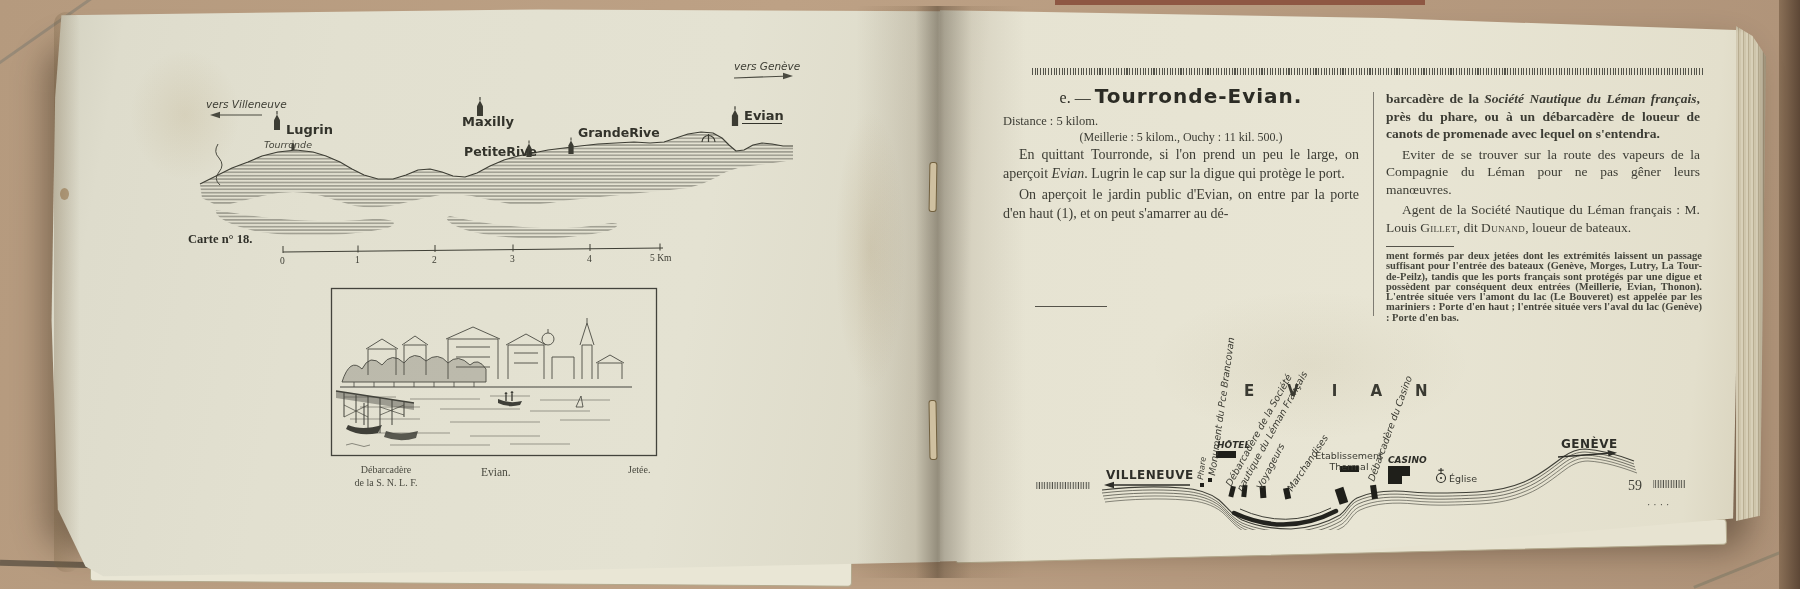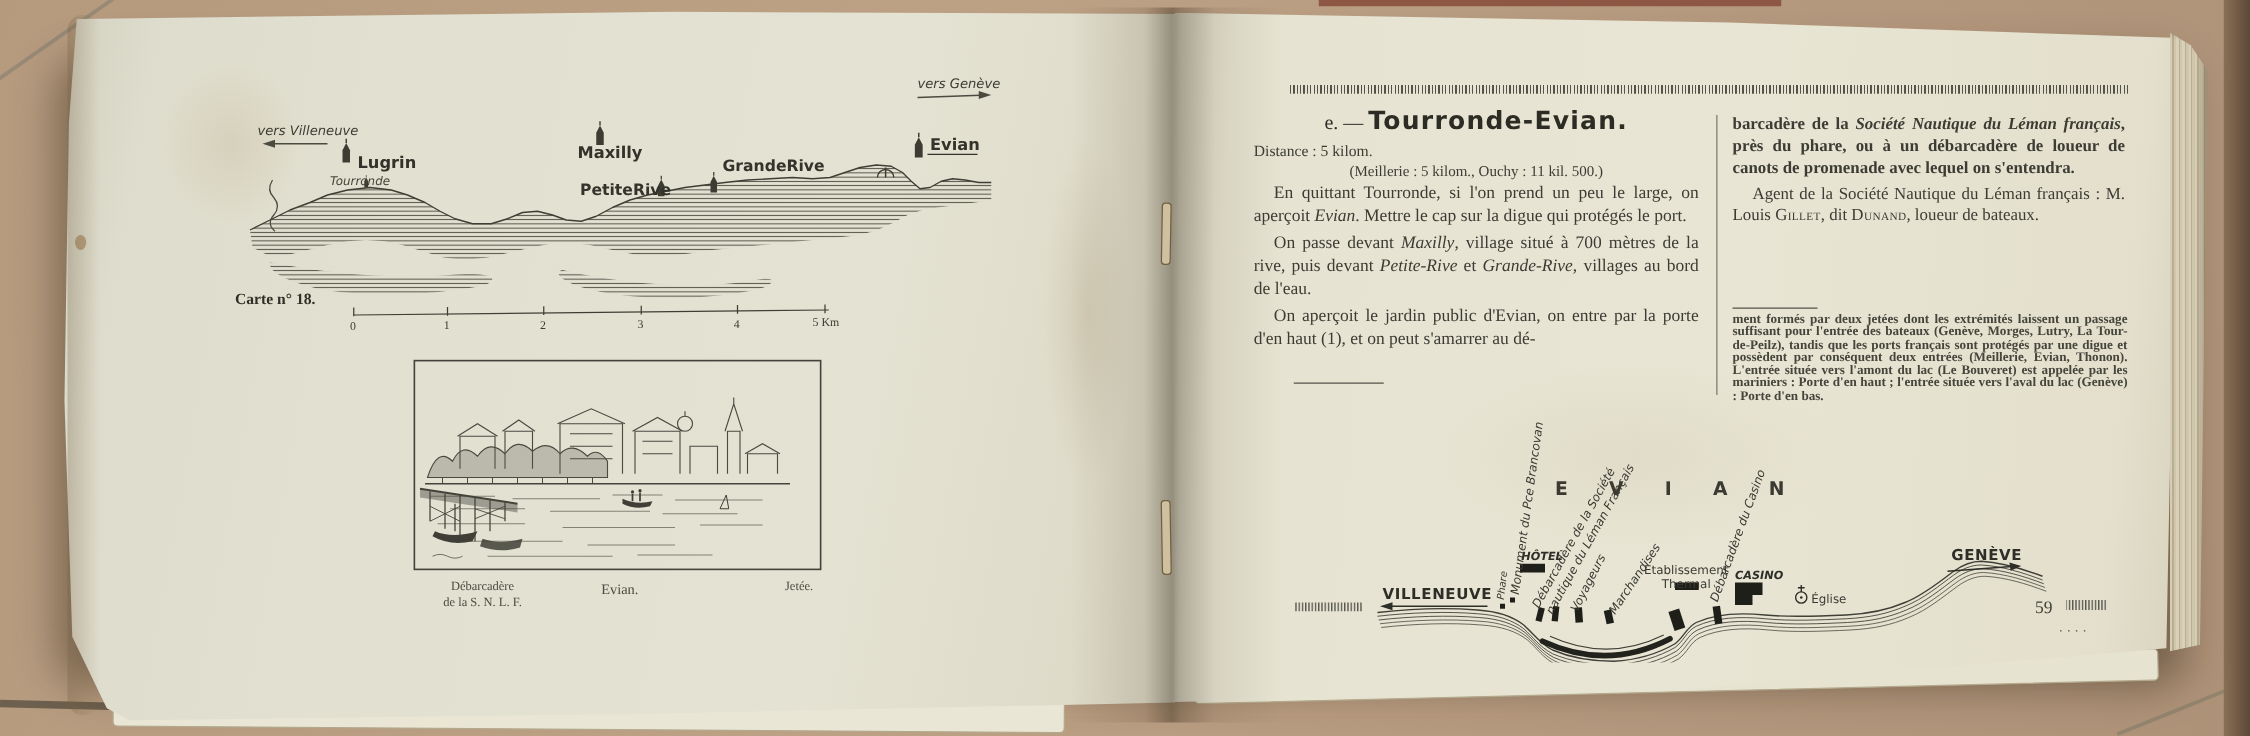--- a/index.html
+++ b/index.html
@@ -223,31 +223,31 @@
 
   <div class="abs rule-band"></div>
 
   <div class="abs heading-wrap">
     <span class="h-prefix">e.</span><span class="h-dash">—</span><span class="h-title">Tourronde-Evian.</span>
   </div>
   <div class="abs subt1">Distance : 5 kilom.</div>
   <div class="abs subt2">(Meillerie : 5 kilom., Ouchy : 11 kil. 500.)</div>
 
   <div class="abs col col1">
-    <p><span>En quittant Tourronde, si l'on prend un peu le large, on aperçoit </span><i>Evian</i><span>. Mettre le cap sur la digue qui protégés le port.</span></p>
-    <p><span>On passe devant </span><i>Maxilly</i><span>, village situé à 700 mètres de la rive, puis devant </span><i>Petite-Rive</i><span> et </span><i>Grande-Rive</i><span>, villages au bord de l'eau.</span></p>
+    <p><span>En quittant Tourronde, si l'on prend un peu le large, on aperçoit </span><i>Evian</i><span>. Lugrin le cap sur la digue qui protège le port.</span></p>
     <p>On aperçoit le jardin public d'Evian, on entre par la porte d'en haut (1), et on peut s'amarrer au dé-</p>
   </div>
 
   <div class="abs fn-rule fr1"></div>
 
   <div class="abs divider"></div>
 
   <div class="abs col col2">
     <p style="text-indent:0;font-weight:bold;"><span>barcadère de la </span><i>Société Nautique du Léman français</i><span>, près du phare, ou à un débarcadère de loueur de canots de promenade avec lequel on s'entendra.</span></p>
+    <p>Eviter de se trouver sur la route des vapeurs de la Compagnie du Léman pour ne pas gêner leurs manœuvres.</p>
     <p><span>Agent de la Société Nautique du Léman français : M. Louis </span><span class="sc">Gillet</span><span>, dit </span><span class="sc">Dunand</span><span>, loueur de bateaux.</span></p>
   </div>
 
   <div class="abs fn-rule fr2"></div>
   <div class="abs fnote fn2">ment formés par deux jetées dont les extrémités laissent un passage suffisant pour l'entrée des bateaux (Genève, Morges, Lutry, La Tour-de-Peilz), tandis que les ports français sont protégés par une digue et possèdent par conséquent deux entrées (Meillerie, Evian, Thonon). L'entrée située vers l'amont du lac (Le Bouveret) est appelée par les mariniers : Porte d'en haut ; l'entrée située vers l'aval du lac (Genève) : Porte d'en bas.</div>
 
   <svg class="abs" style="left:890px;top:330px;" width="820" height="200" viewBox="0 0 820 200">
     <defs>
       <pattern id="vh" width="2.6" height="9" patternUnits="userSpaceOnUse">
         <line x1="1.2" y1="0" x2="1.2" y2="9" stroke="#4c4c44" stroke-width="1"></line>

